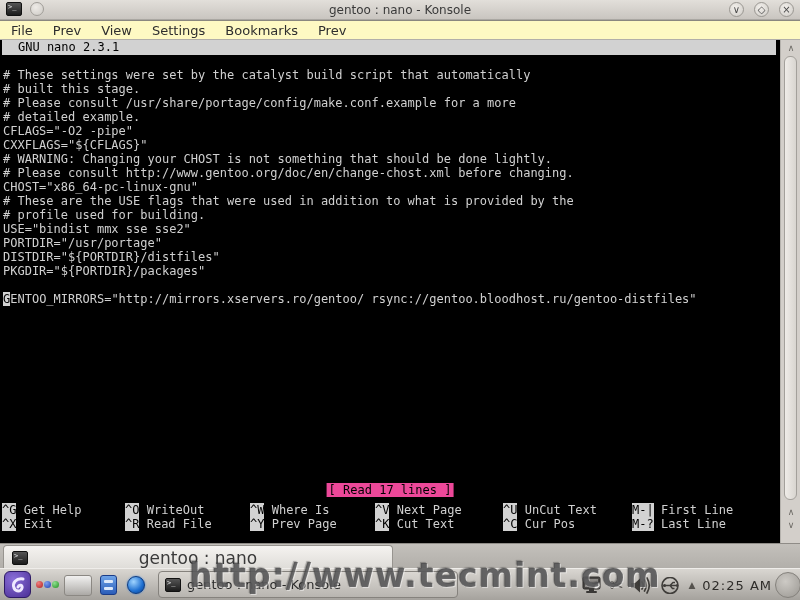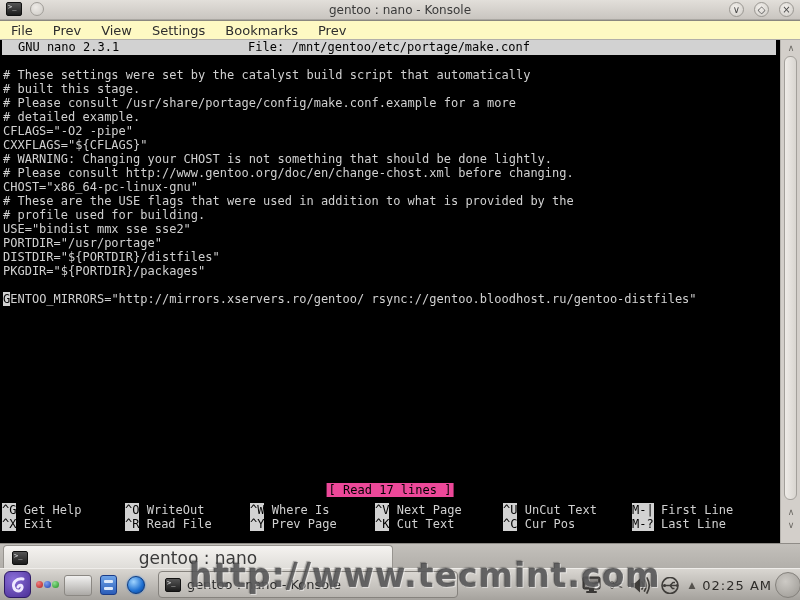--- a/index.html
+++ b/index.html
@@ -131,21 +131,20 @@
     <span class="menu-item">Prev</span>
     <span class="menu-item">View</span>
     <span class="menu-item">Settings</span>
     <span class="menu-item">Bookmarks</span>
     <span class="menu-item">Prev</span>
   </div>
 
 <div class="terminal">
   <div class="nano-bar">
     <span class="nano-version">GNU nano 2.3.1</span>
-    <span class="nano-file">File: /mnt/gentoo/etc/portage/make.conf</span>
   </div>
 
   <div class="buffer"><div class="tline"># These settings were set by the catalyst build script that automatically</div><div class="tline"># built this stage.</div><div class="tline"># Please consult /usr/share/portage/config/make.conf.example for a more</div><div class="tline"># detailed example.</div><div class="tline">CFLAGS="-O2 -pipe"</div><div class="tline">CXXFLAGS="${CFLAGS}"</div><div class="tline"># WARNING: Changing your CHOST is not something that should be done lightly.</div><div class="tline"># Please consult http://www.gentoo.org/doc/en/change-chost.xml before changing.</div><div class="tline">CHOST="x86_64-pc-linux-gnu"</div><div class="tline"># These are the USE flags that were used in addition to what is provided by the</div><div class="tline"># profile used for building.</div><div class="tline">USE="bindist mmx sse sse2"</div><div class="tline">PORTDIR="/usr/portage"</div><div class="tline">DISTDIR="${PORTDIR}/distfiles"</div><div class="tline">PKGDIR="${PORTDIR}/packages"</div><div class="tline">&nbsp;</div><div class="tline"><span class="cursor">G</span>ENTOO_MIRRORS="http://mirrors.xservers.ro/gentoo/ rsync://gentoo.bloodhost.ru/gentoo-distfiles"</div></div>
 
   <div class="nano-status">[ Read 17 lines ]</div>
   <div class="sc-row sc-row1">
       <span class="sc" style="left: 2px;"><span class="key">^G</span><span> Get Help</span></span>
       <span class="sc" style="left: 125px;"><span class="key">^O</span><span> WriteOut</span></span>
       <span class="sc" style="left: 250px;"><span class="key">^W</span><span> Where Is</span></span>
       <span class="sc" style="left: 375px;"><span class="key">^V</span><span> Next Page</span></span>

